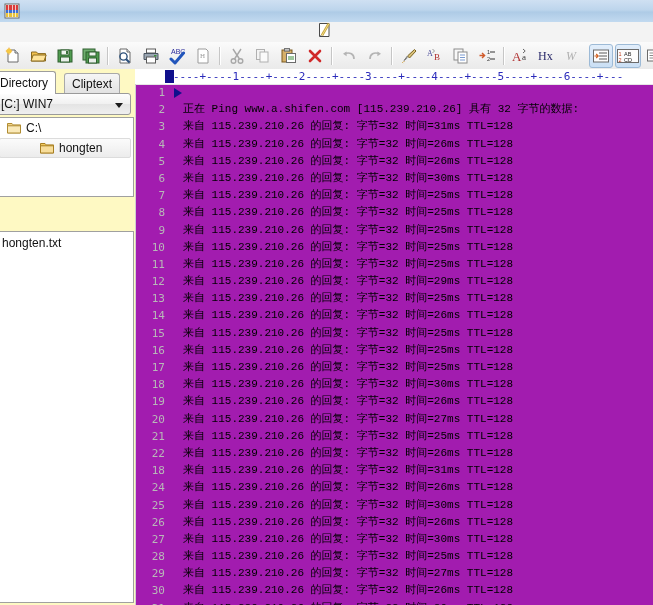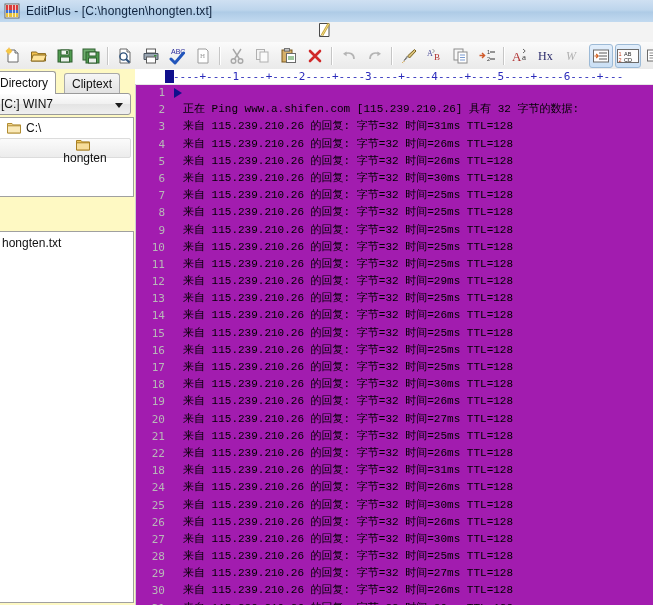--- a/index.html
+++ b/index.html
@@ -107,21 +107,21 @@
   }
   #treebox {
     position: absolute; left: -4px; top: 48px; width: 138px; height: 80px;
     background: #ffffff; border: 1px solid #a0a0a0; box-sizing: border-box;
     overflow: hidden;
   }
   .tree-item {
     display: flex; align-items: center; height: 20px; font-size: 12px; color: #111;
     padding-left: 10px; white-space: nowrap;
   }
-  .tree-item.indent { padding-left: 40px; flex-direction: column; }
+  .tree-item.indent { padding-left: 40px; }
   .tree-item.selected {
     background: linear-gradient(to bottom,#fbfbfb,#ececec);
     border: 1px solid #dcdcdc; box-sizing: border-box; border-radius: 2px;
     margin: 0 2px 0 2px;
   }
   .folder-ico { width: 14px; height: 12px; margin-right: 5px; flex: none; position: relative; }
   #filebox {
     position: absolute; left: -4px; top: 162px; width: 138px; height: 372px;
     background: #ffffff; border: 1px solid #a0a0a0; box-sizing: border-box; overflow: hidden;
   }
@@ -188,21 +188,20 @@
       <svg width="16" height="16" viewBox="0 0 16 16">
         <rect x="1" y="1" width="14" height="14" fill="#fdfdfd" stroke="#6b6b6b"></rect>
         <rect x="2" y="2" width="12" height="5" fill="#d93a3a"></rect>
         <rect x="2" y="7" width="12" height="3" fill="#3a6fd9"></rect>
         <rect x="2" y="10" width="12" height="4" fill="#e8c23a"></rect>
         <rect x="4" y="2" width="1" height="12" fill="#fff" opacity=".7"></rect>
         <rect x="8" y="2" width="1" height="12" fill="#fff" opacity=".7"></rect>
         <rect x="11" y="2" width="1" height="12" fill="#fff" opacity=".7"></rect>
       </svg>
     </div>
-    <div class="title-text">EditPlus - [C:\hongten\hongten.txt]</div>
   </div>
 
   <div id="menubar">
     <div class="menu-icon">
       <svg width="17" height="16" viewBox="0 0 17 16">
         <path d="M2.5 1.5 L12 1.5 L12 14.5 L2.5 14.5 Z" fill="#fff" stroke="#4a4a4a"></path>
         <path d="M11.8 1.7 L5 13.4" stroke="#c8a23a" stroke-width="2.6"></path>
         <path d="M11.8 1.7 L5 13.4" stroke="#efe08a" stroke-width="1"></path>
         <path d="M4.6 13.6 L3.3 14.3 L3.6 12.9 Z" fill="#333"></path>
       </svg>

